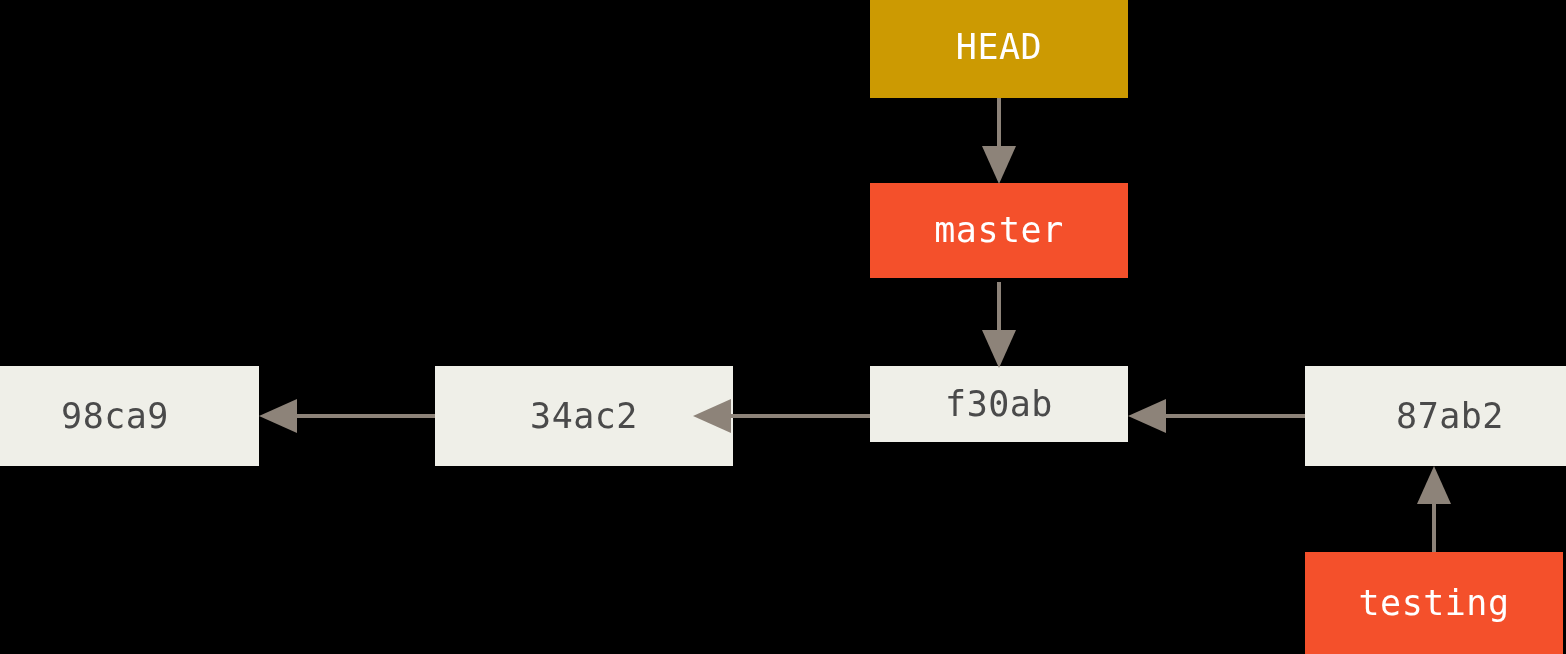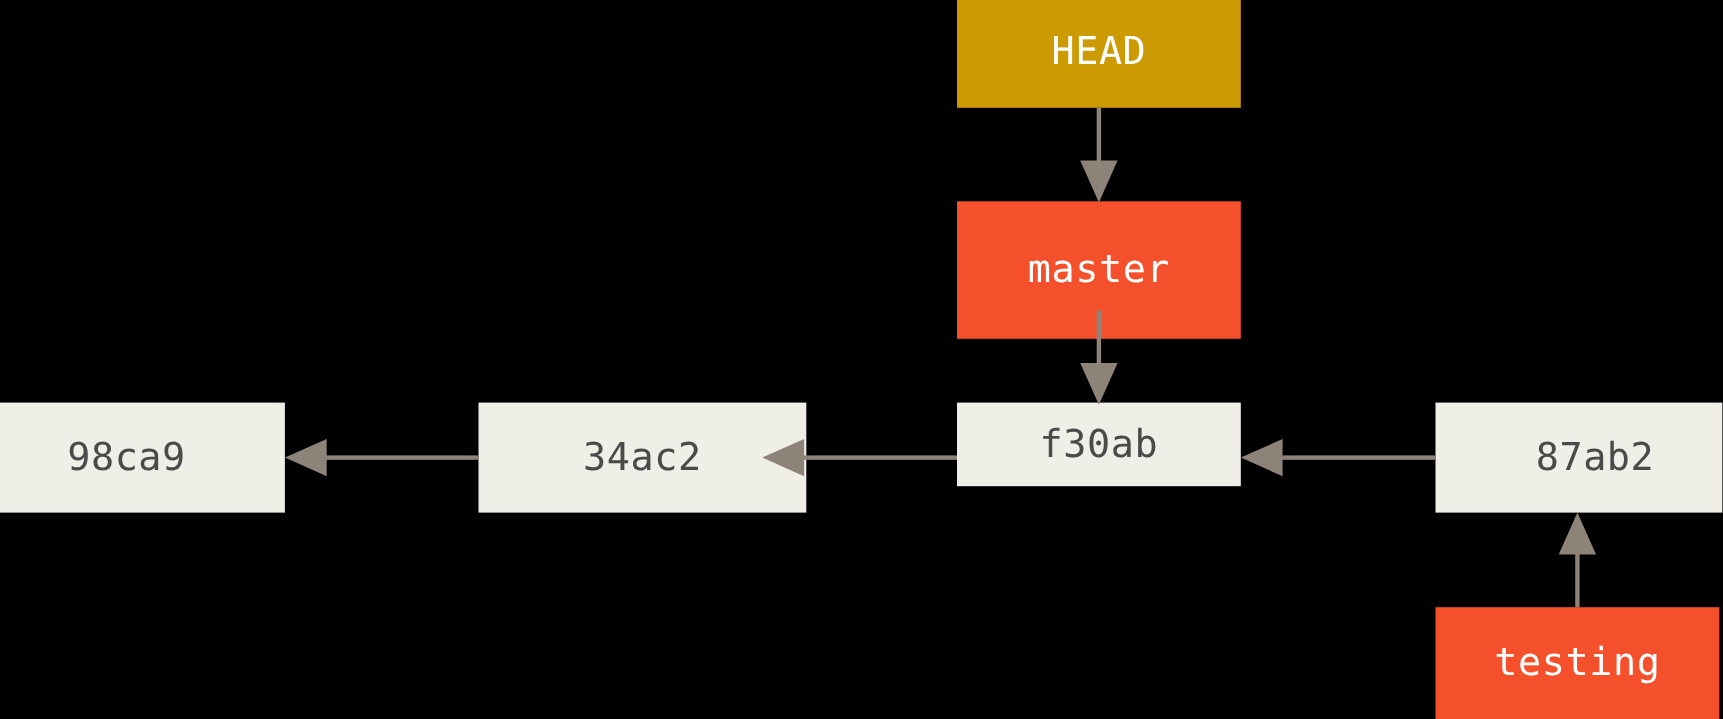--- a/index.html
+++ b/index.html
@@ -96,21 +96,21 @@
   </div>
 
   <div class="node node-commit" style="left:1305px; top:366px; width:290px; height:100px;">
     <span>87ab2</span>
   </div>
 
   <div class="node node-head" style="left:870px; top:-4px; width:258px; height:102px;">
     <span>HEAD</span>
   </div>
 
-  <div class="node node-branch" style="left:870px; top:183px; width:258px; height:125px;">
+  <div class="node node-branch" style="left:870px; top:183px; width:258px; height:95px;">
     <span>master</span>
   </div>
 
   <div class="node node-branch" style="left:1305px; top:552px; width:258px; height:102px;text-align:center;">
     <span>testing</span>
   </div>
 
   <div class="edge">
     <div class="edge-line-v" style="left:997px; top:98px; height:50px;"></div>
     <div class="arrowhead arrow-down" style="left:982px; top:146px;"></div>

